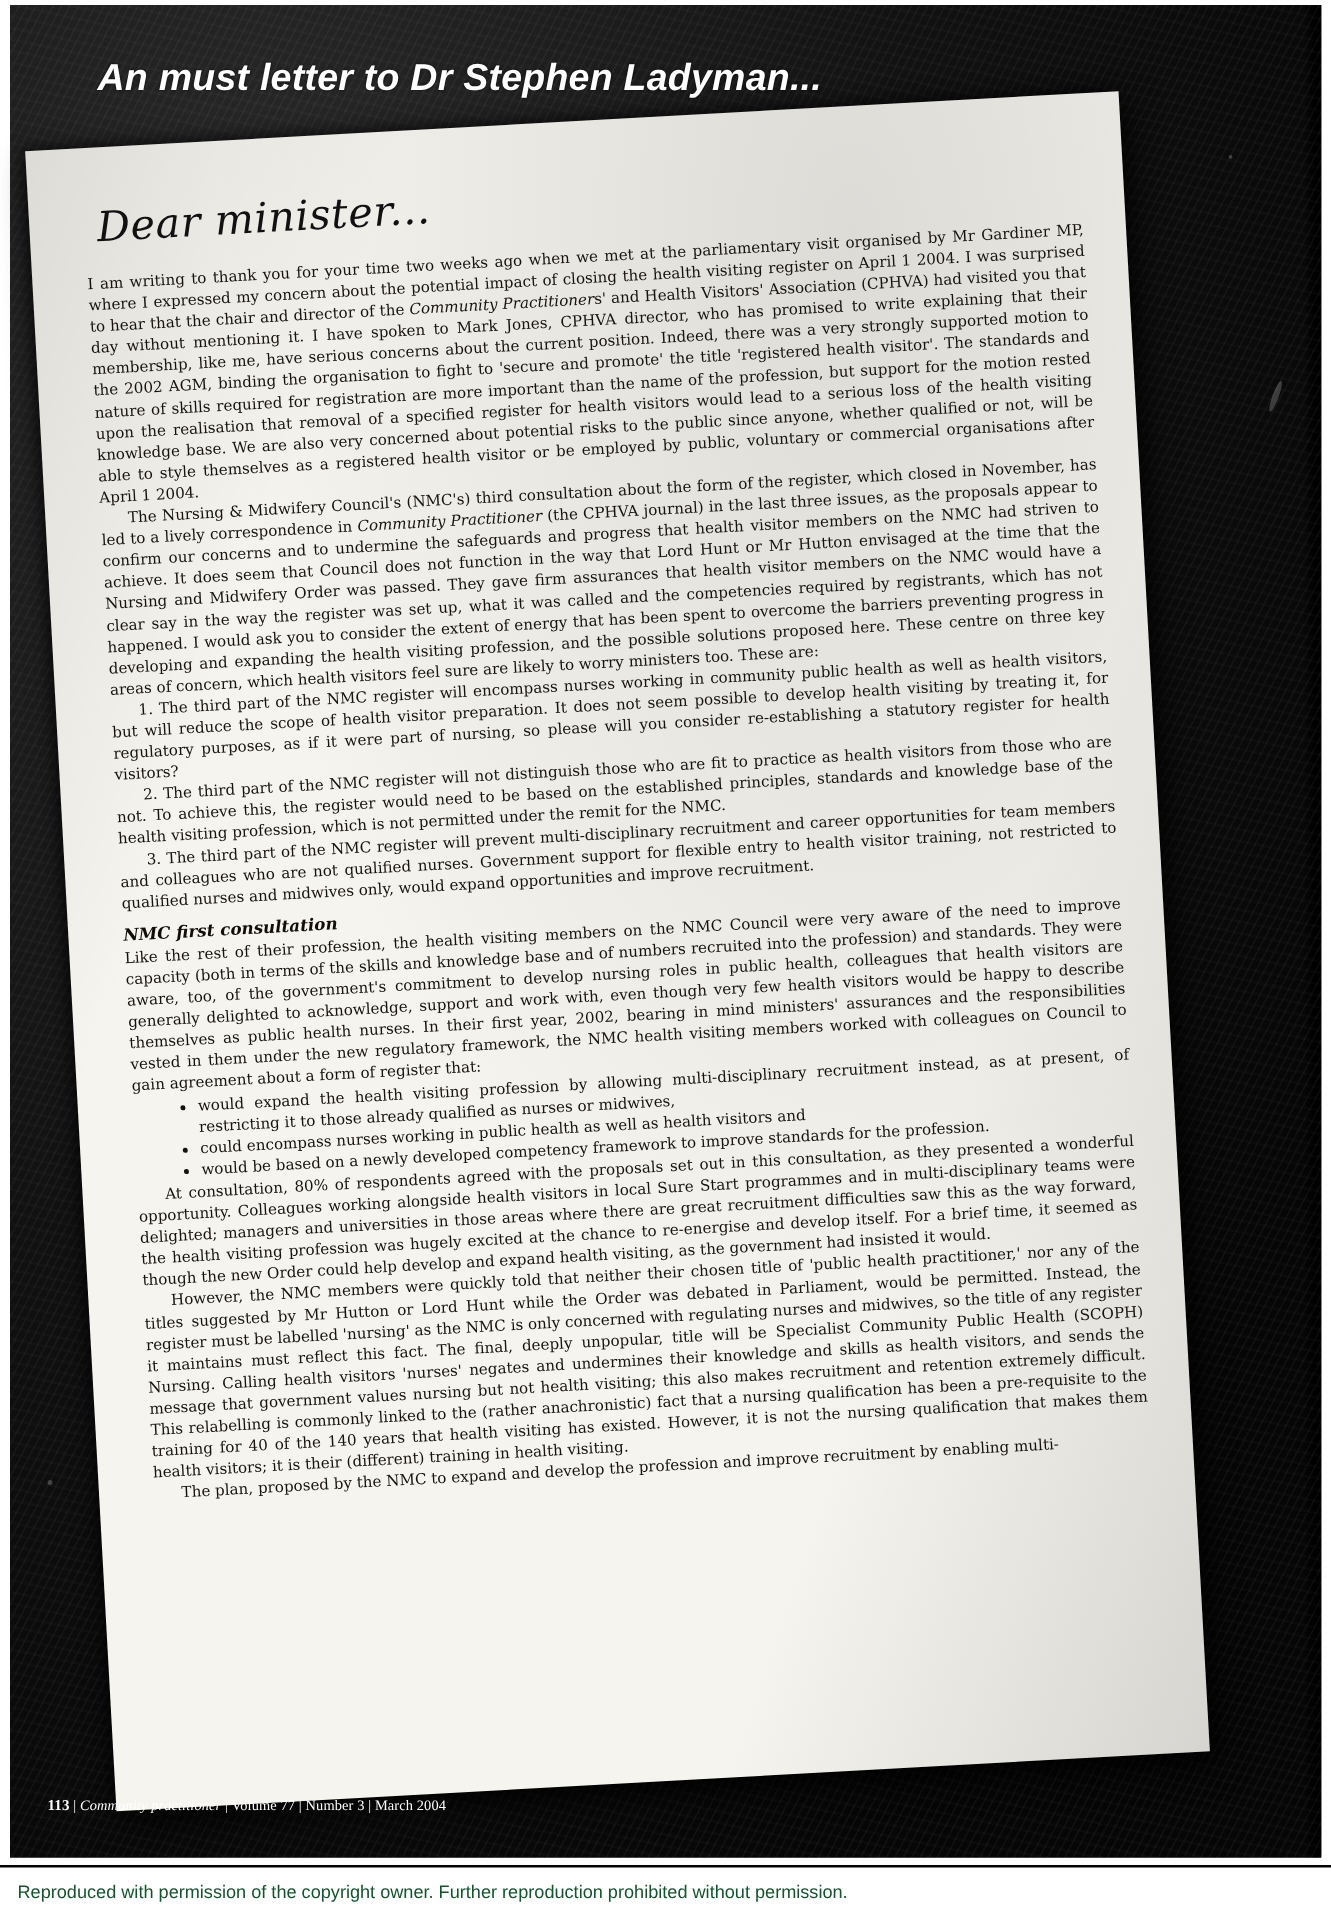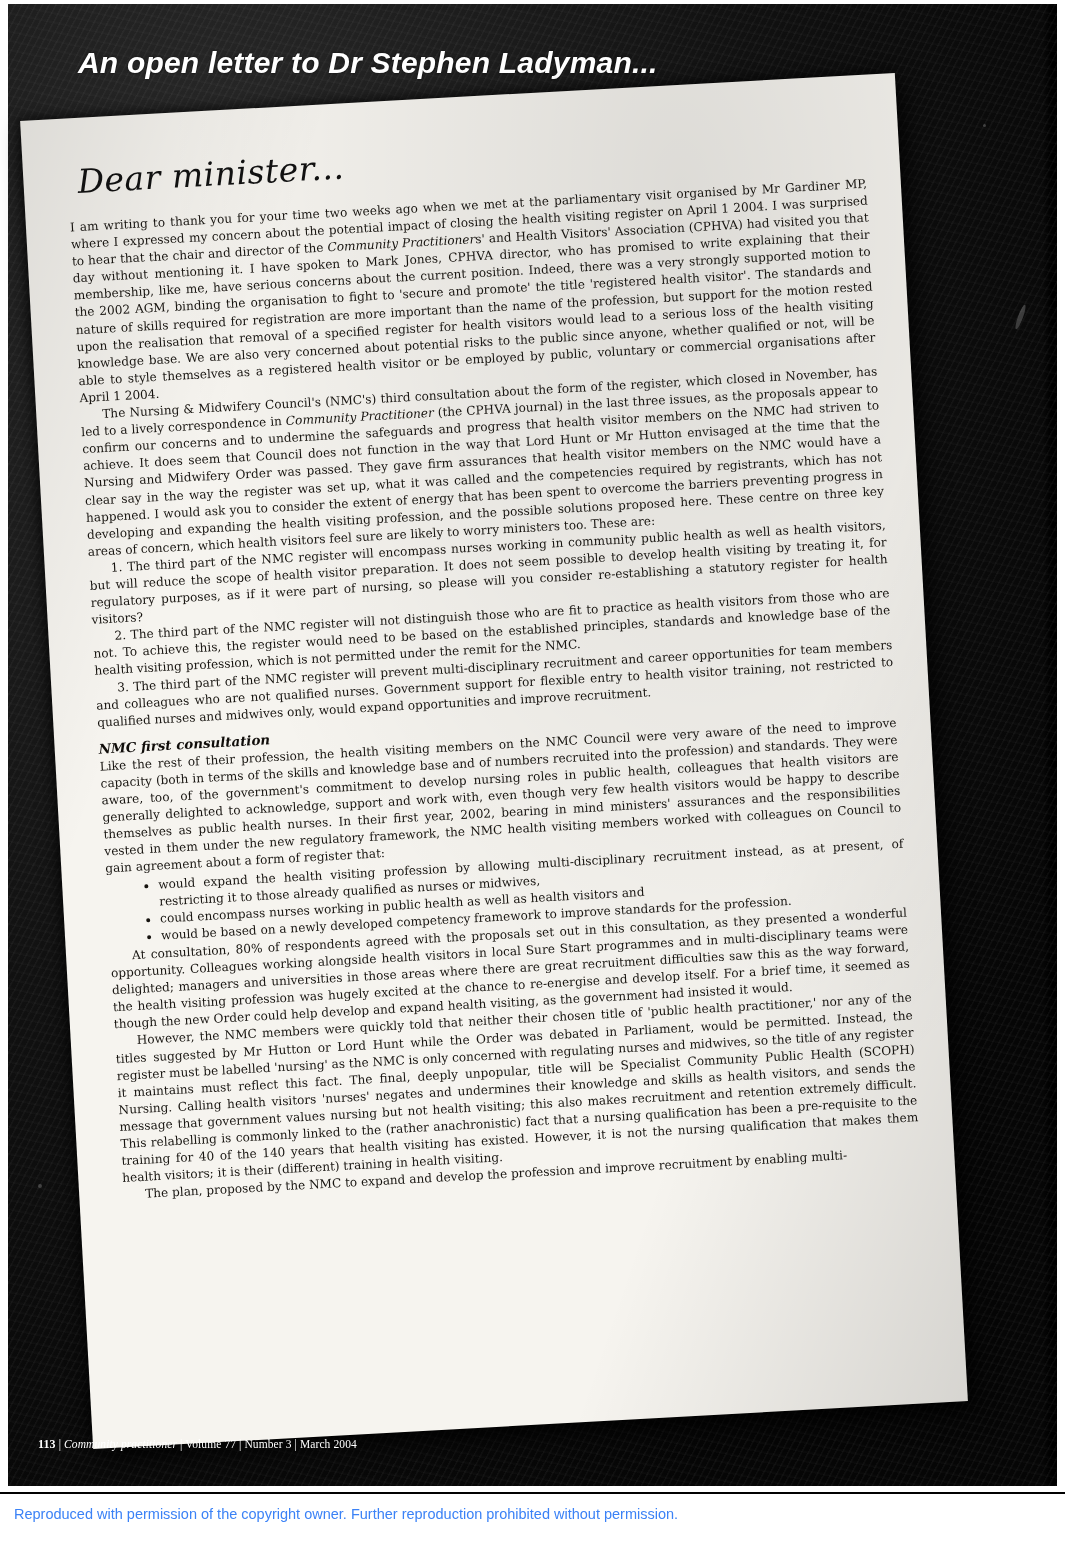--- a/index.html
+++ b/index.html
@@ -169,37 +169,37 @@
     left: 0; top: 0;
     width: 1065px; height: 2px;
     background: #000;
   }
   .permission span {
     position: absolute;
     left: 14px;
     top: 14px;
     font-family: "Liberation Sans", sans-serif;
     font-size: 14.5px;
-    color: #3b82f6;
+    color: #14532d;
     white-space: nowrap;
   }
 </style>
 </head>
 <body>
 
 <div id="page">
 
   <div class="scan-bg">
     <div class="scan-edge-right"></div>
     <div class="scan-speck" style="left:1010px;top:300px;width:5px;height:26px;transform:rotate(20deg);"></div>
     <div class="scan-speck" style="left:975px;top:120px;width:3px;height:3px;"></div>
     <div class="scan-speck" style="left:30px;top:1180px;width:4px;height:4px;"></div>
   </div>
 
-  <div class="headline">An open letter to Dr Stephen Ladyman...</div>
+  <div class="headline">An must letter to Dr Stephen Ladyman...</div>
 
   <div class="letter">
     <div class="letter-inner">
       <div class="salutation">Dear minister...</div>
 
       <div class="body-text">
         <p class="noindent">I am writing to thank you for your time two weeks ago when we met at the parliamentary visit organised by Mr Gardiner MP, where I expressed my concern about the potential impact of closing the health visiting register on April 1 2004. I was surprised to hear that the chair and director of the <em class="ital">Community Practitioner</em>s' and Health Visitors' Association (CPHVA) had visited you that day without mentioning it. I have spoken to Mark Jones, CPHVA director, who has promised to write explaining that their membership, like me, have serious concerns about the current position. Indeed, there was a very strongly supported motion to the 2002 AGM, binding the organisation to fight to 'secure and promote' the title 'registered health visitor'. The standards and nature of skills required for registration are more important than the name of the profession, but support for the motion rested upon the realisation that removal of a specified register for health visitors would lead to a serious loss of the health visiting knowledge base. We are also very concerned about potential risks to the public since anyone, whether qualified or not, will be able to style themselves as a registered health visitor or be employed by public, voluntary or commercial organisations after April 1 2004.</p>
         <p>The Nursing &amp; Midwifery Council's (NMC's) third consultation about the form of the register, which closed in November, has led to a lively correspondence in <em class="ital">Community Practitioner</em> (the CPHVA journal) in the last three issues, as the proposals appear to confirm our concerns and to undermine the safeguards and progress that health visitor members on the NMC had striven to achieve. It does seem that Council does not function in the way that Lord Hunt or Mr Hutton envisaged at the time that the Nursing and Midwifery Order was passed. They gave firm assurances that health visitor members on the NMC would have a clear say in the way the register was set up, what it was called and the competencies required by registrants, which has not happened. I would ask you to consider the extent of energy that has been spent to overcome the barriers preventing progress in developing and expanding the health visiting profession, and the possible solutions proposed here. These centre on three key areas of concern, which health visitors feel sure are likely to worry ministers too. These are:</p>
         <p>1. The third part of the NMC register will encompass nurses working in community public health as well as health visitors, but will reduce the scope of health visitor preparation. It does not seem possible to develop health visiting by treating it, for regulatory purposes, as if it were part of nursing, so please will you consider re-establishing a statutory register for health visitors?</p>
         <p>2. The third part of the NMC register will not distinguish those who are fit to practice as health visitors from those who are not. To achieve this, the register would need to be based on the established principles, standards and knowledge base of the health visiting profession, which is not permitted under the remit for the NMC.</p>

